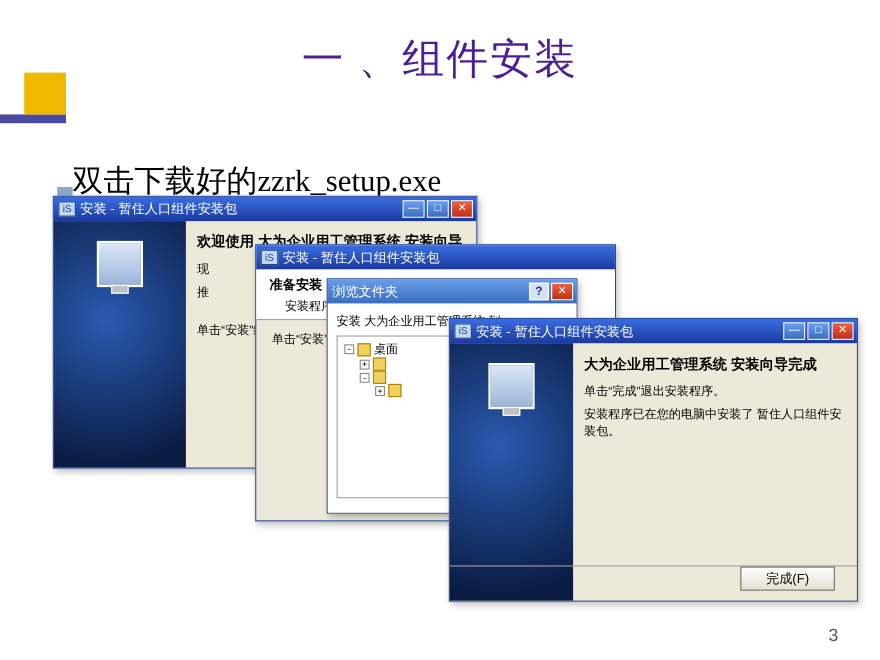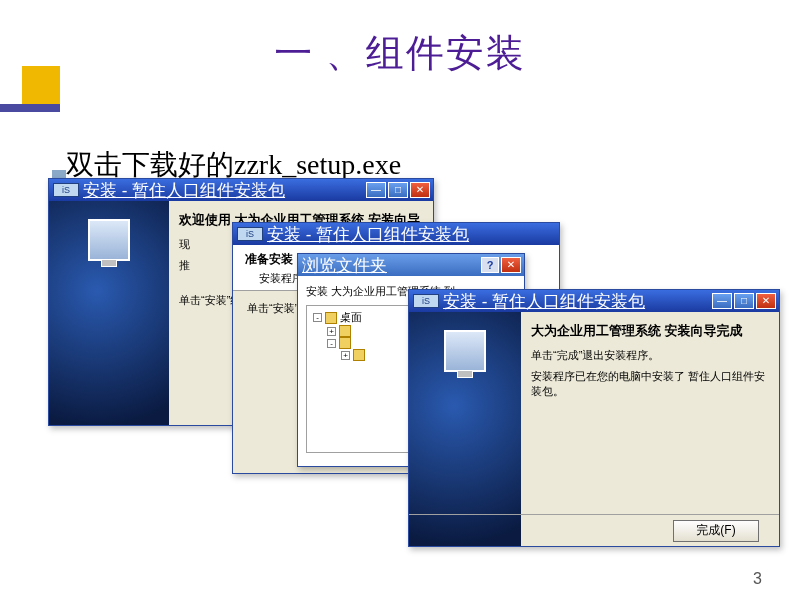--- a/index.html
+++ b/index.html
@@ -64,25 +64,25 @@
     color: #000;
   }
   .win .titlebar {
     height: 22px;
     background: linear-gradient(#3a6de0, #1a3aa0);
     display: flex; align-items: center;
     padding: 0 3px 0 4px;
     color: #fff;
   }
   .win .titlebar .ticon {
-    width: 26px; height: 14px; margin-right: 4px;
+    width: 16px; height: 14px; margin-right: 4px;
     background: #c0d8f0; border:1px solid #204080;
     font-size:9px; color:#204080; text-align:center; line-height:12px;
   }
-  .win .titlebar .ttext { flex: 1; font-size: 17px; text-decoration: underline; }
+  .win .titlebar .ttext { flex: 1; font-size: 12px; }
   .titlebar-btns { display: flex; gap: 2px; }
   .tb-btn {
     width: 20px; height: 16px;
     border: 1px solid #fff;
     display: flex; align-items: center; justify-content: center;
     font-size: 10px; line-height: 1;
   }
   .tb-min { background: linear-gradient(#6aa0f0,#3a6dc0); color:#fff; }
   .tb-max { background: linear-gradient(#6aa0f0,#3a6dc0); color:#fff; }
   .tb-close { background: linear-gradient(#f06040,#c03010); color:#fff; }
@@ -137,21 +137,21 @@
   .w3 .help-btn {
     width:18px; height:16px; background:#d8e0f0; border:1px solid #fff;
     color:#1a3aa0; font-weight:bold; font-size:11px;
     display:flex; align-items:center; justify-content:center;
   }
 
   
   .w4 .btnbar {
     position:absolute; left:0; right:0; bottom:0; height:32px;
     border-top:1px solid #a0a0a0;
-    display:flex; align-items:center; justify-content:flex-end;
+    display:flex; justify-content:flex-end;
     padding-right:20px;
   }
   .w4 .finish-btn {
     width:86px; height:22px;
     background: linear-gradient(#fefefe,#e4e0d0);
     border:1px solid #707070;
     font-size:12px;
     display:flex; align-items:center; justify-content:center;
   }
 </style>

